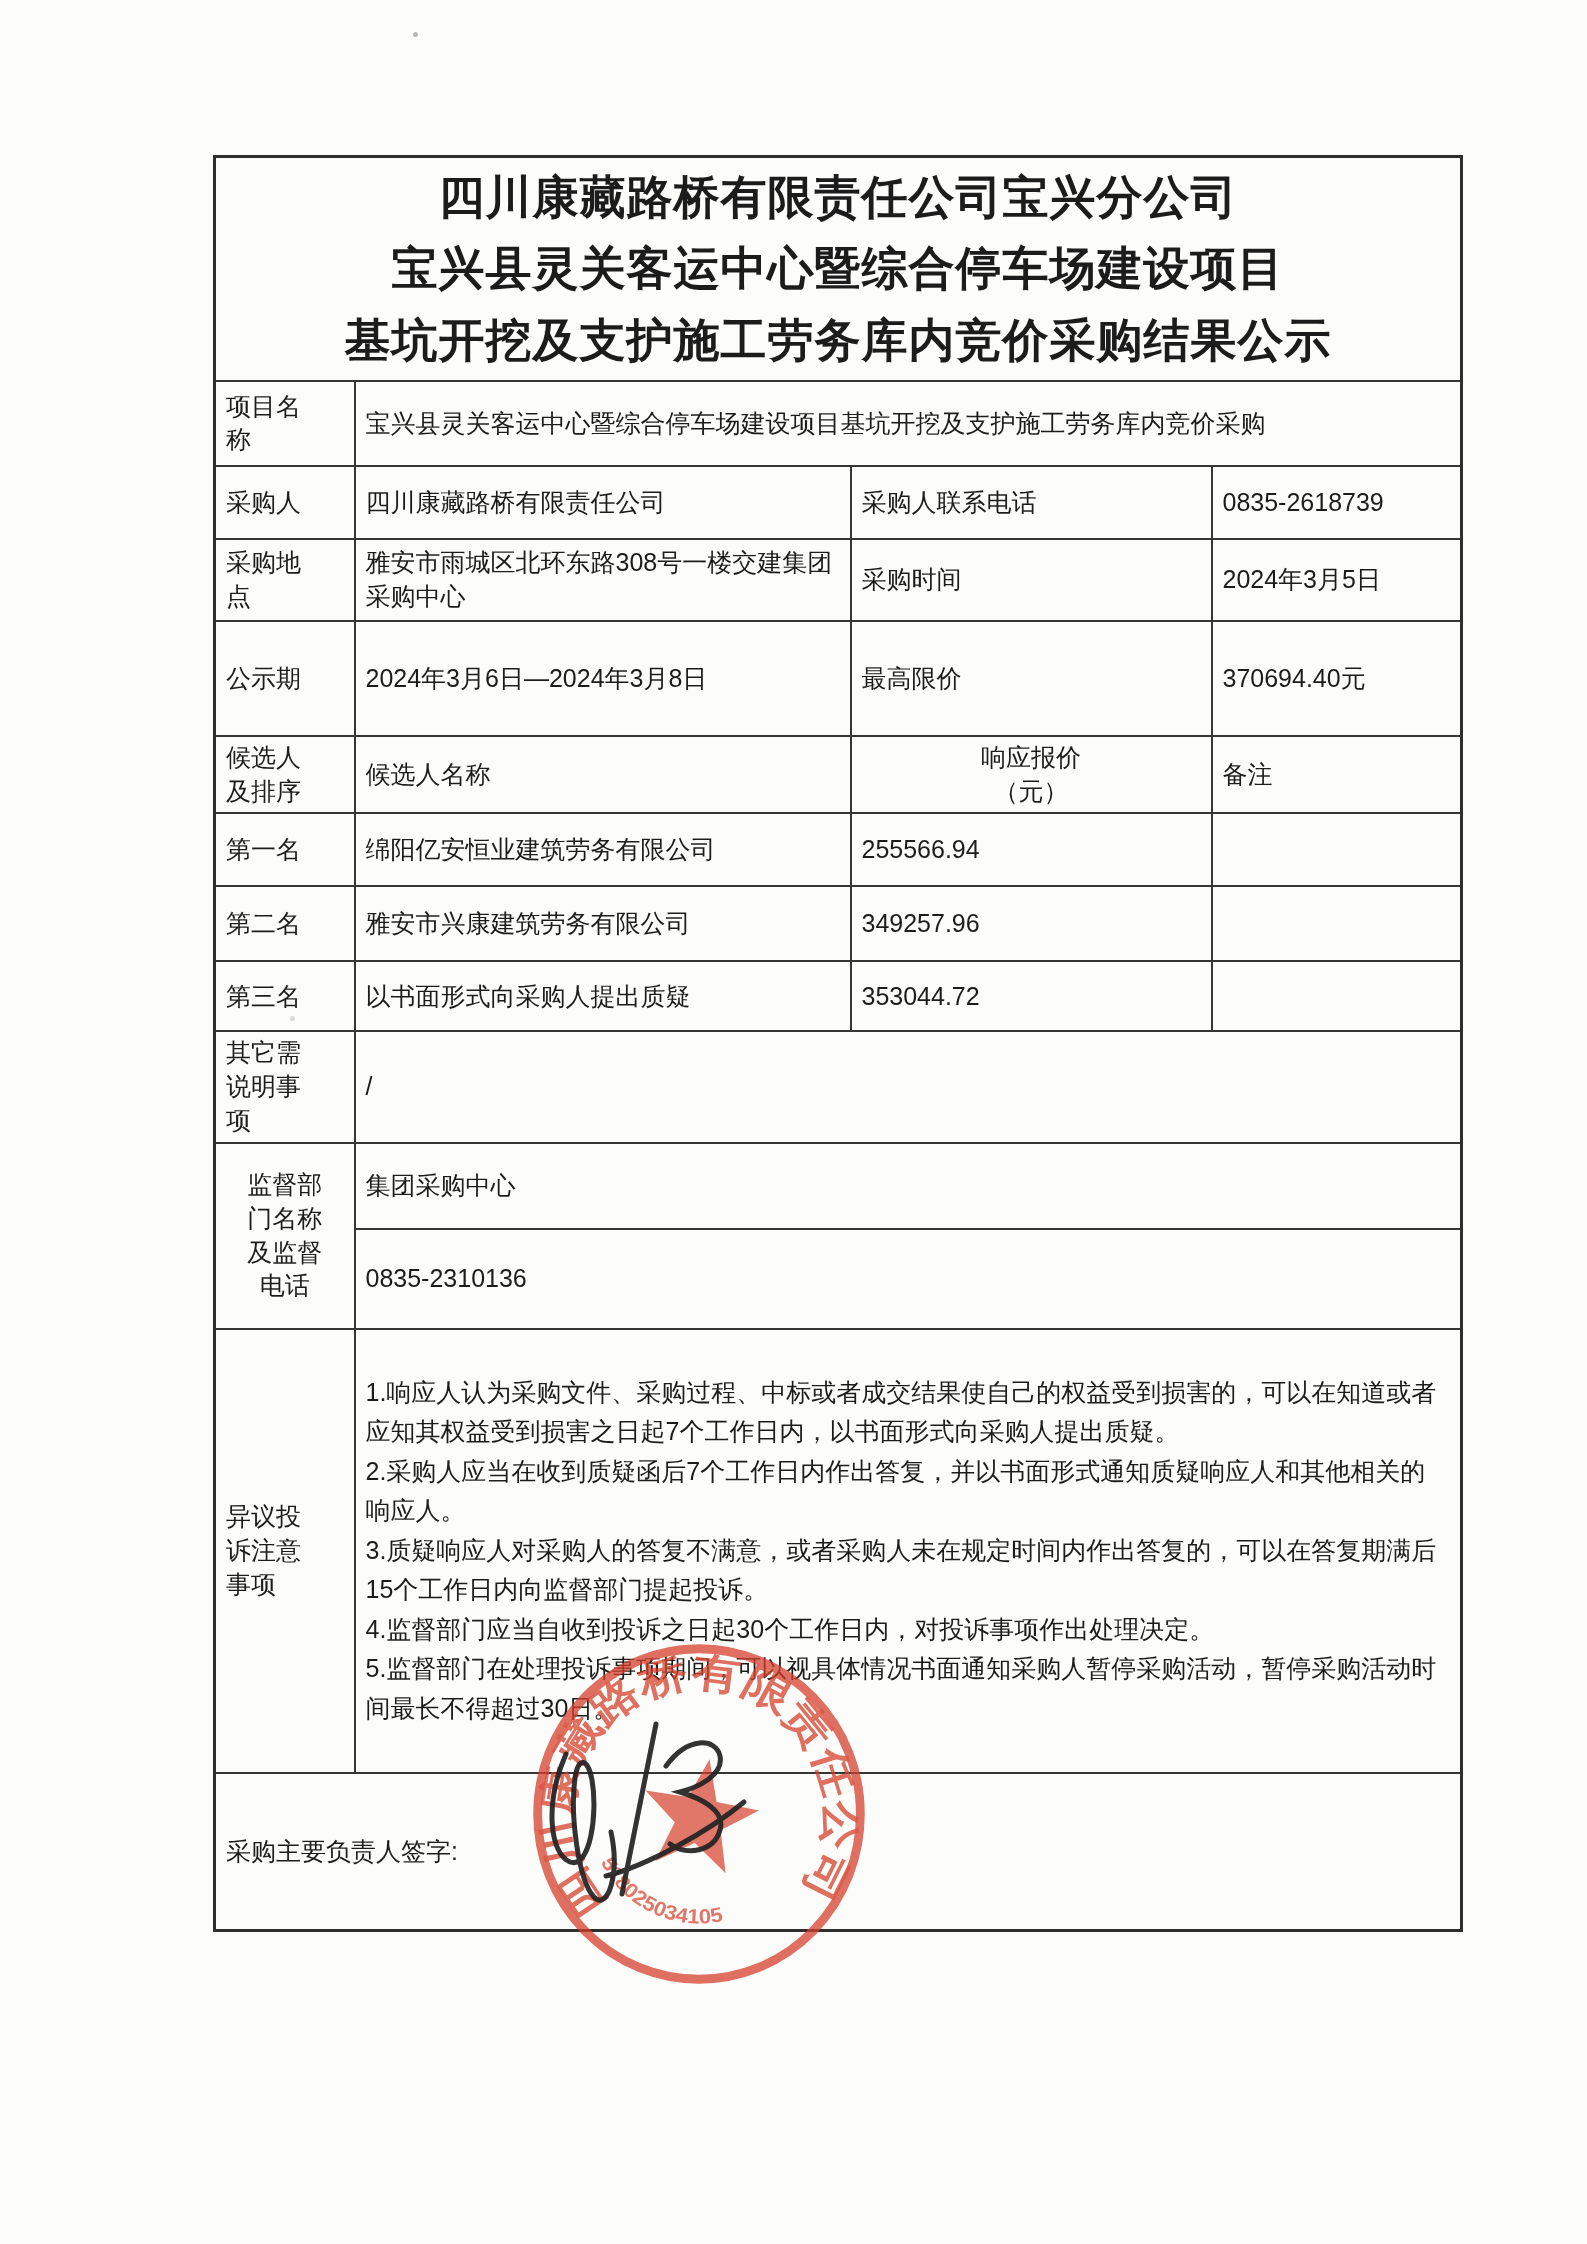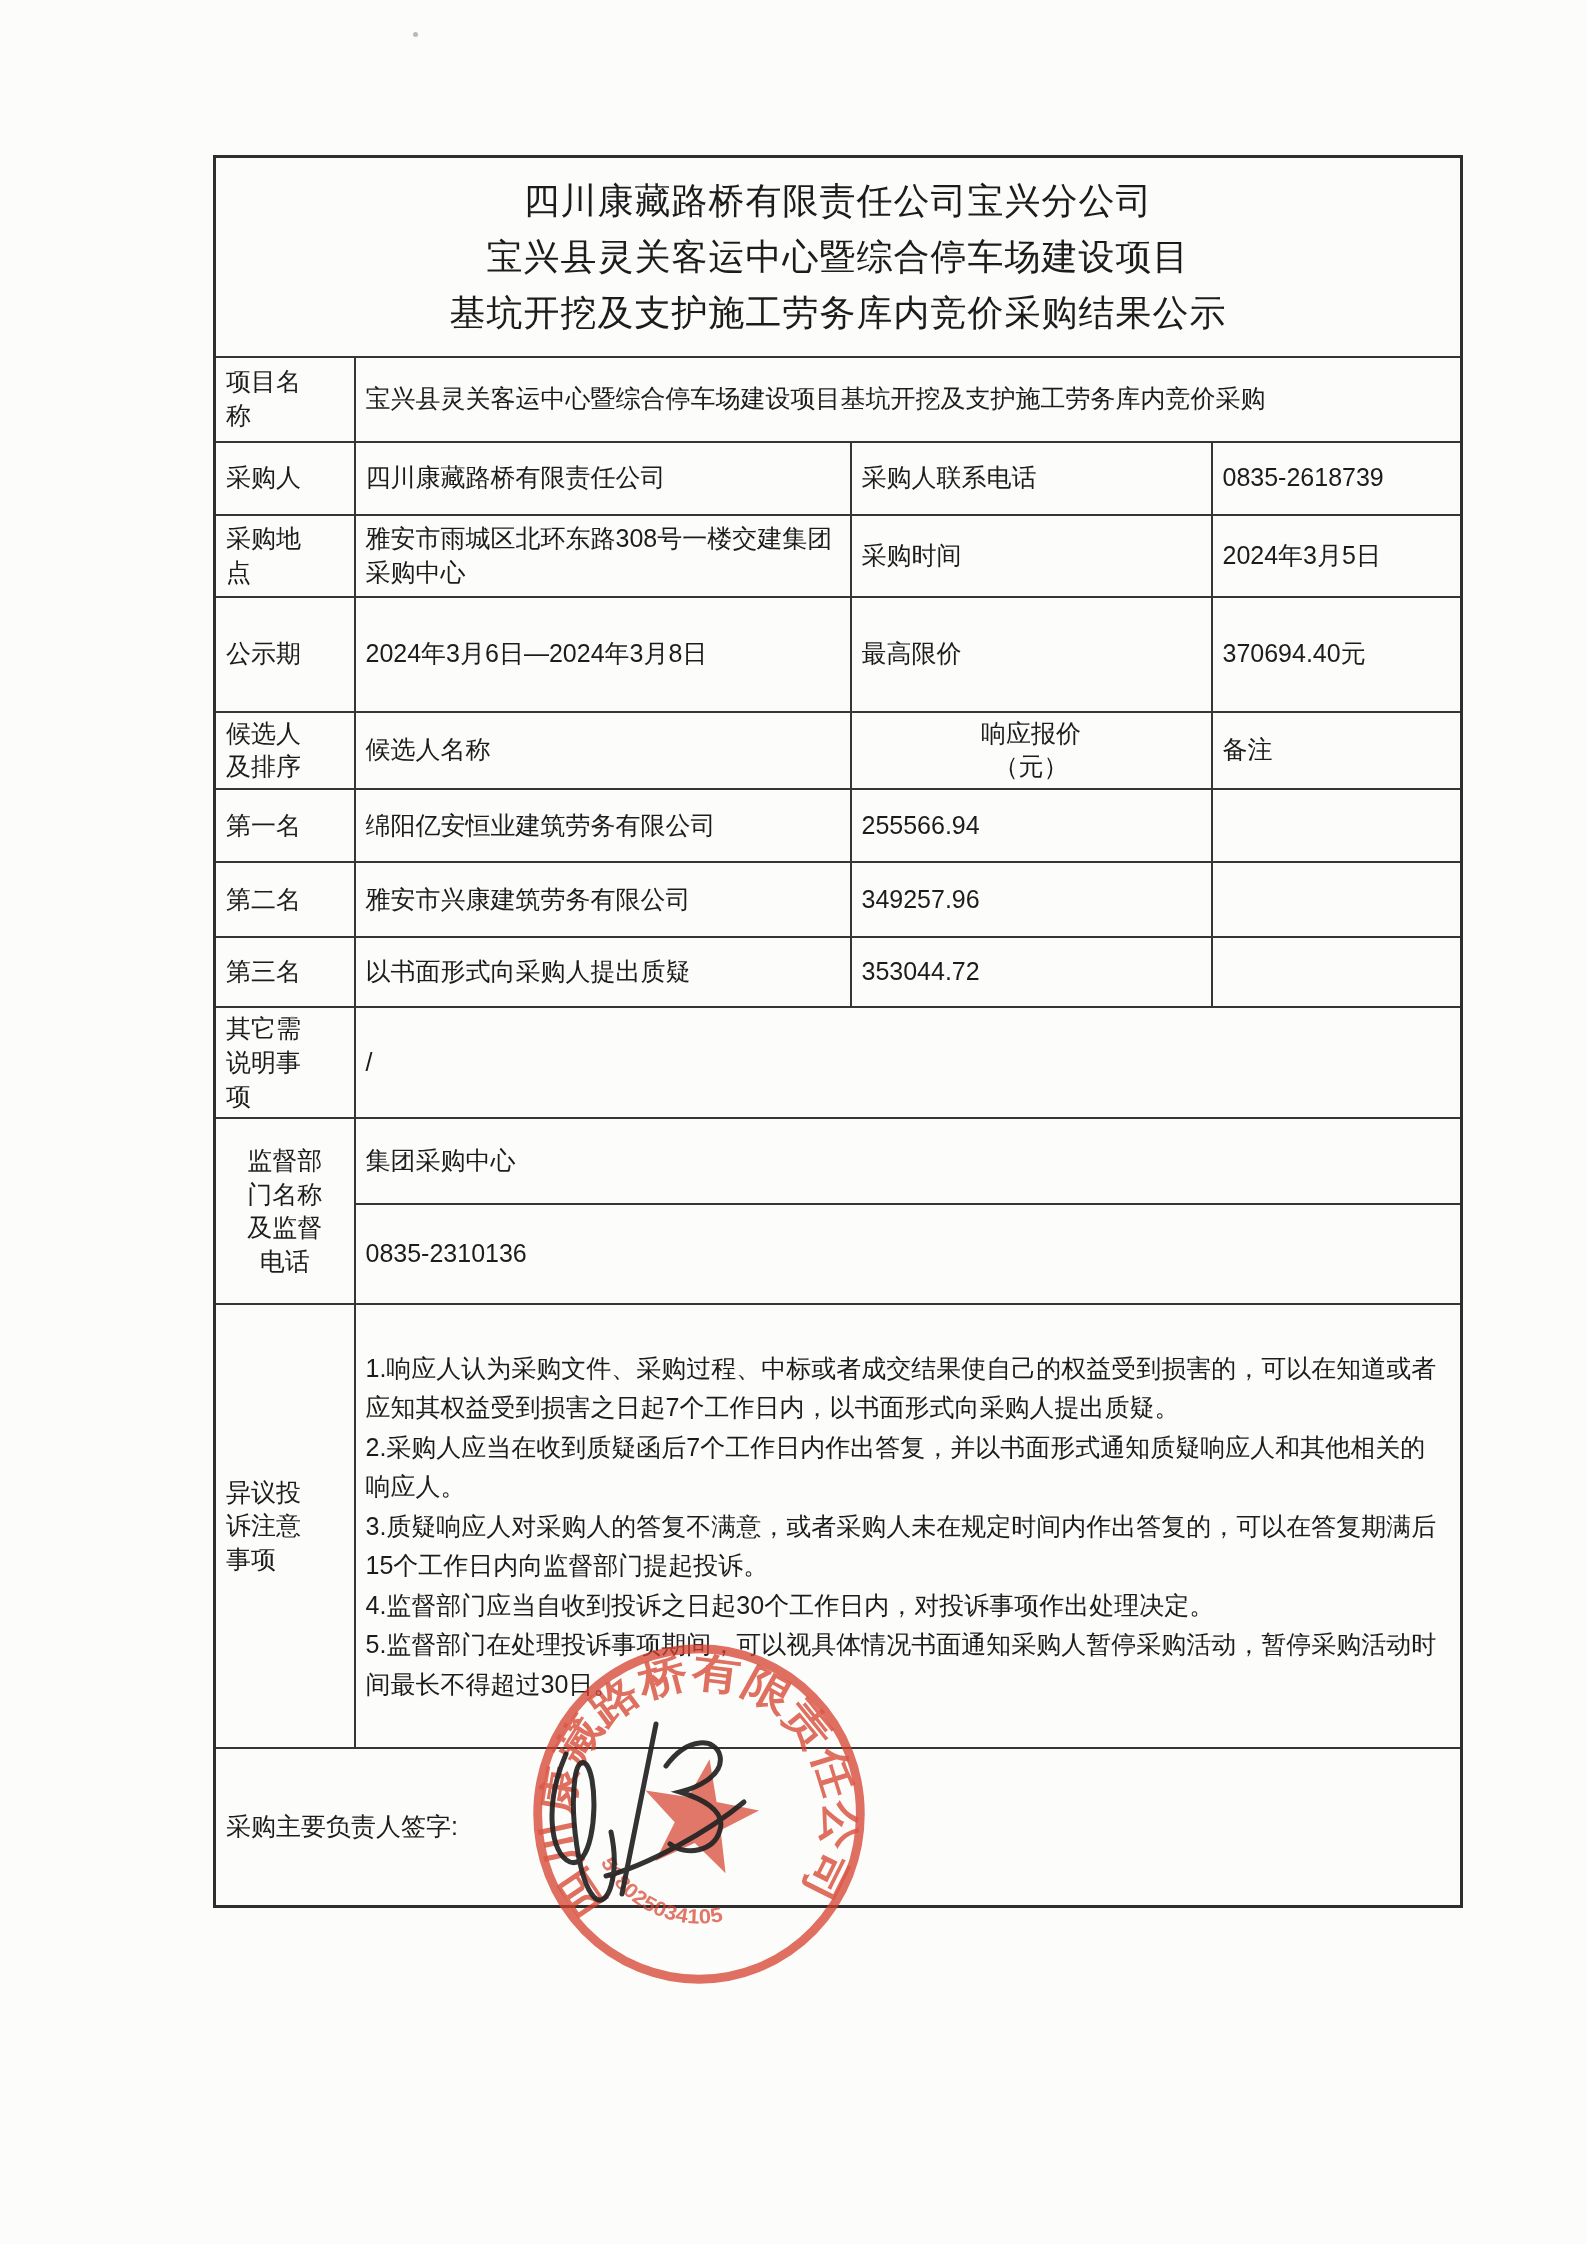--- a/index.html
+++ b/index.html
@@ -22,22 +22,22 @@
     border:2px solid #363636;
     font-size:25px;
     line-height:1.35;
     padding:4px 10px;
     vertical-align:middle;
     word-break:break-all;
     overflow:hidden;
   }
   .title-cell{text-align:center;}
   .title-line{
-    font-weight:400;
-    font-size:36px;
+    font-weight:700;
+    font-size:46px;
     line-height:1.55;
     letter-spacing:1px;
   }
   .lbl{white-space:pre-line;text-align:left;}
   .lbl-c{white-space:pre-line;text-align:center;border-radius:9px;}
   .c{text-align:left;}
   .val-l{text-align:left;margin-top:20px;}
   .pre-c{white-space:pre-line;text-align:center;margin-left:44px;}
   .objection-cell{padding:14px 14px;margin-left:24px;}
   .objection-item{font-size:25px;line-height:1.58;text-align:left;}

